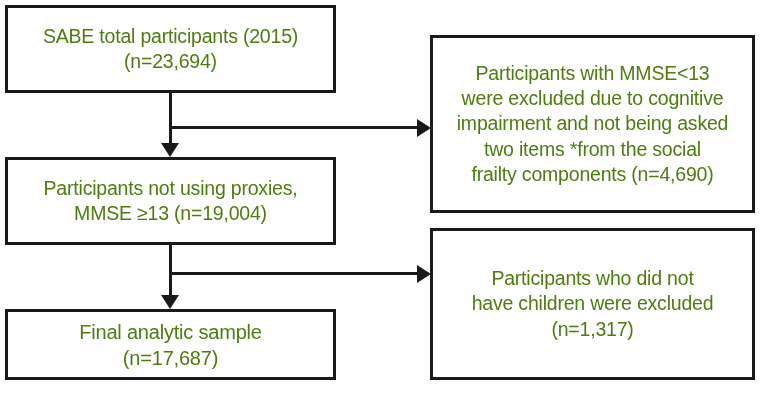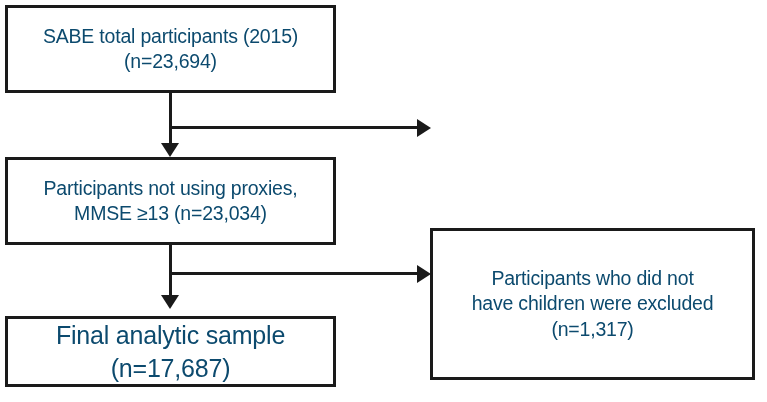--- a/index.html
+++ b/index.html
@@ -17,34 +17,34 @@
   }
   .node {
     position: absolute;
     box-sizing: border-box;
     border: 3px solid #1a1a1a;
     background: #ffffff;
     display: flex;
     align-items: center;
     justify-content: center;
     text-align: center;
-    color: #0c4a6e;
+    color: #4d7c0f;
     line-height: 1.30;
     letter-spacing: -0.2px;
   }
   .node .label {
     display: block;
     padding: 0 8px;
     white-space: pre-line;
   }
 
   
   #box-total       { left: 5px;  top: 5px;   width: 331px; height: 88px;  font-size: 19.5px; }
   #box-noproxy     { left: 5px;  top: 157px; width: 331px; height: 88px;  font-size: 19.5px; }
-  #box-final       { left: 5px;  top: 316px; width: 331px; height: 71px;  font-size: 25px; }
+  #box-final       { left: 5px;  top: 309px; width: 331px; height: 71px;  font-size: 20px; }
 
   
   #box-excl-mmse   { left: 430px; top: 35px;  width: 325px; height: 178px; font-size: 19.5px; }
   #box-excl-child  { left: 430px; top: 228px; width: 325px; height: 152px; font-size: 19.5px; }
 
   
   .conn {
     position: absolute;
     background: #1a1a1a;
   }
@@ -87,28 +87,35 @@
 
 <div id="canvas">
 
   <div class="node" id="box-total">
     <span class="label">SABE total participants (2015)
 (n=23,694)</span>
   </div>
 
   <div class="node" id="box-noproxy">
     <span class="label">Participants not using proxies,
-MMSE ≥13 (n=23,034)</span>
+MMSE ≥13 (n=19,004)</span>
   </div>
 
   <div class="node" id="box-final">
     <span class="label">Final analytic sample
 (n=17,687)</span>
   </div>
 
+  <div class="node" id="box-excl-mmse">
+    <span class="label">Participants with MMSE&lt;13
+were excluded due to cognitive
+impairment and not being asked
+two items *from the social
+frailty components (n=4,690)</span>
+  </div>
 
   <div class="node" id="box-excl-child">
     <span class="label">Participants who did not
 have children were excluded
 (n=1,317)</span>
   </div>
 
   <div class="conn vline" id="v1"></div>
   <div class="arrow-down" id="a1"></div>
   <div class="conn hline" id="h1"></div>

